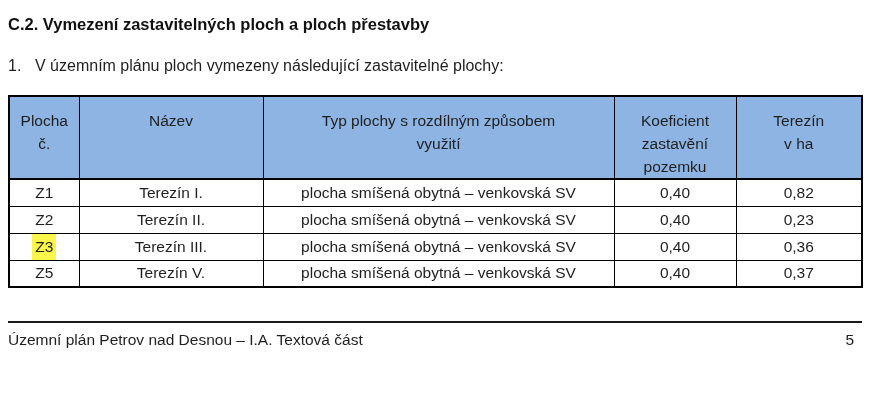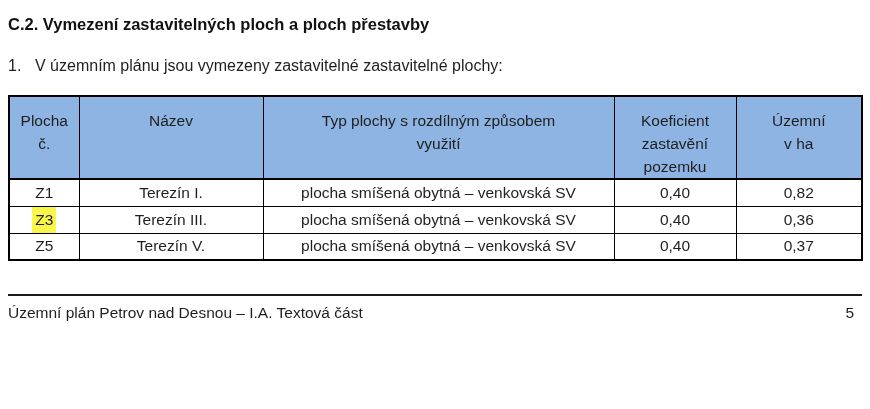--- a/index.html
+++ b/index.html
@@ -81,52 +81,59 @@
 </style>
 </head>
 <body>
 
 <div class="page">
 
   <h1 class="heading">C.2. Vymezení zastavitelných ploch a ploch přestavby</h1>
 
   <div class="intro">
     <span class="num">1.</span>
-    <span>V územním plánu jsou vymezeny zastavitelné zastavitelné plochy:</span>
+    <span>V územním plánu ploch vymezeny následující zastavitelné plochy:</span>
   </div>
 
   <table class="plochy">
     <colgroup>
       <col style="width:70px">
       <col style="width:184px">
       <col style="width:351px">
       <col style="width:122px">
       <col style="width:126px">
     </colgroup>
     <thead>
       <tr>
         <th>Plocha
 č.</th>
         <th>Název</th>
         <th>Typ plochy s rozdílným způsobem
 využití</th>
         <th>Koeficient
 zastavění
 pozemku</th>
-        <th>Územní
+        <th>Terezín
 v ha</th>
       </tr>
     </thead>
     <tbody>
       <tr>
         <td>Z1</td>
         <td>Terezín I.</td>
         <td>plocha smíšená obytná – venkovská SV</td>
         <td>0,40</td>
         <td>0,82</td>
+      </tr>
+      <tr>
+        <td>Z2</td>
+        <td>Terezín II.</td>
+        <td>plocha smíšená obytná – venkovská SV</td>
+        <td>0,40</td>
+        <td>0,23</td>
       </tr>
       <tr>
         <td><span class="hl">Z3</span></td>
         <td>Terezín III.</td>
         <td>plocha smíšená obytná – venkovská SV</td>
         <td>0,40</td>
         <td>0,36</td>
       </tr>
       <tr>
         <td>Z5</td>

